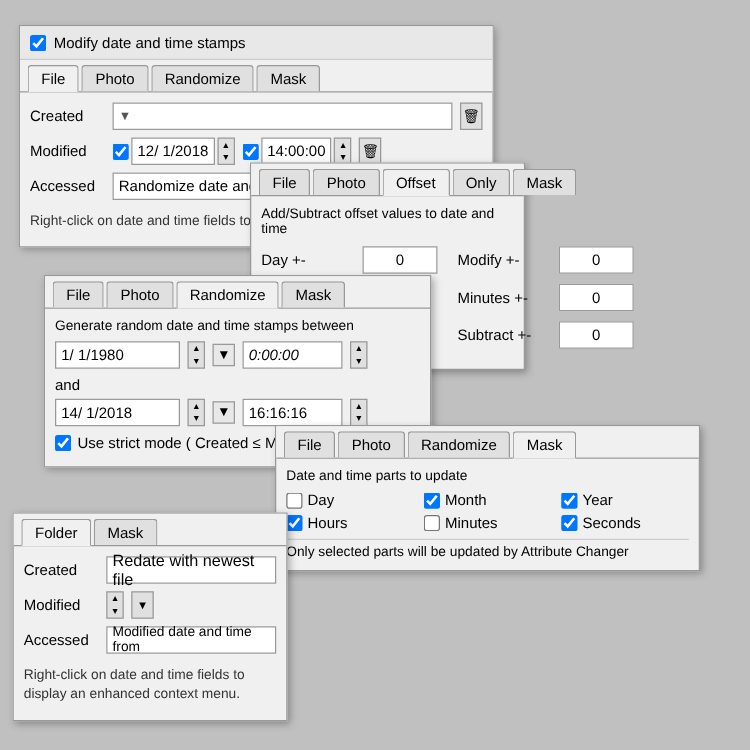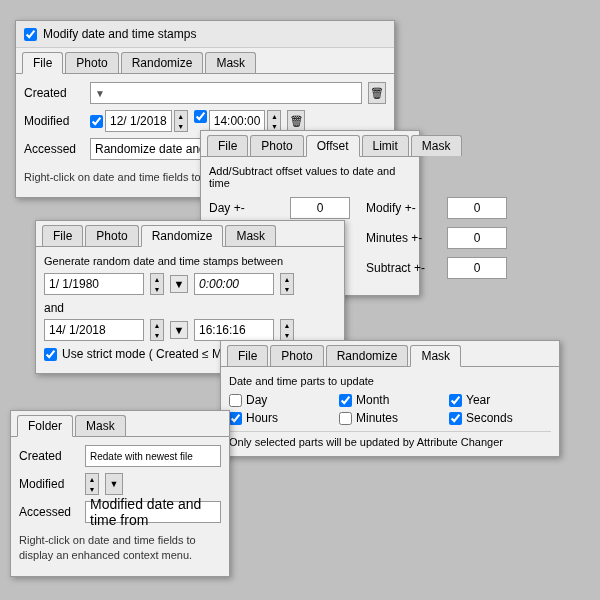--- a/index.html
+++ b/index.html
@@ -288,21 +288,21 @@
       <div style="display:flex;align-items:center;gap:2px;">
         <input type="checkbox" checked="" style="">
         <div class="date-input">
           <span>12/ 1/2018</span>
         </div>
         <div class="spin-btn">
           <div class="spin-up">▲</div>
           <div class="spin-down">▼</div>
         </div>
       </div>
-      <div style="display:flex;align-items:flex-start;gap:2px;">
+      <div style="display:flex;align-items:center;gap:2px;">
         <input type="checkbox" checked="" style="">
         <div class="time-input">
           <span>14:00:00</span>
         </div>
         <div class="spin-btn">
           <div class="spin-up">▲</div>
           <div class="spin-down">▼</div>
         </div>
       </div>
       <div class="icon-btn">
@@ -318,21 +318,21 @@
     </div>
     <div class="info-text">Right-click on date and time fields to display an enhanced context menu.</div>
   </div>
 </div>
 
 <div class="panel panel-2">
   <div class="tabs">
     <div class="tab">File</div>
     <div class="tab">Photo</div>
     <div class="tab active">Offset</div>
-    <div class="tab">Limit</div>
+    <div class="tab">Only</div>
     <div class="tab">Mask</div>
   </div>
   <div class="panel-content">
     <div style="font-size:11px;margin-bottom:8px;">Add/Subtract offset values to date and time</div>
     <div style="display:flex;gap:16px;">
       <div>
         <div class="offset-row">
           <span class="offset-label">Day +-</span>
           <input class="offset-input" type="text" value="0" style="">
         </div>
@@ -451,33 +451,33 @@
 </div>
 
 <div class="panel panel-5">
   <div class="folder-tabs tabs">
     <div class="tab active">Folder</div>
     <div class="tab">Mask</div>
   </div>
   <div class="panel-content">
     <div class="form-row">
       <span class="form-label">Created</span>
-      <div class="form-select" style="flex:1;font-size:10px;">
+      <div class="form-select" style="flex:1;font-size:13px;">
         <span>Redate with newest file</span>
       </div>
     </div>
     <div class="form-row">
       <span class="form-label">Modified</span>
       <div class="spin-btn">
         <div class="spin-up">▲</div>
         <div class="spin-down">▼</div>
       </div>
       <div class="icon-btn" style="font-size:9px;">▼</div>
     </div>
     <div class="form-row">
       <span class="form-label">Accessed</span>
-      <div class="form-select" style="flex:1;font-size:14px;">
+      <div class="form-select" style="flex:1;font-size:11px;">
         <span>Modified date and time from</span>
       </div>
     </div>
     <div class="info-text">Right-click on date and time fields to display an enhanced context menu.</div>
   </div>
 </div>
 
 </body></html>

